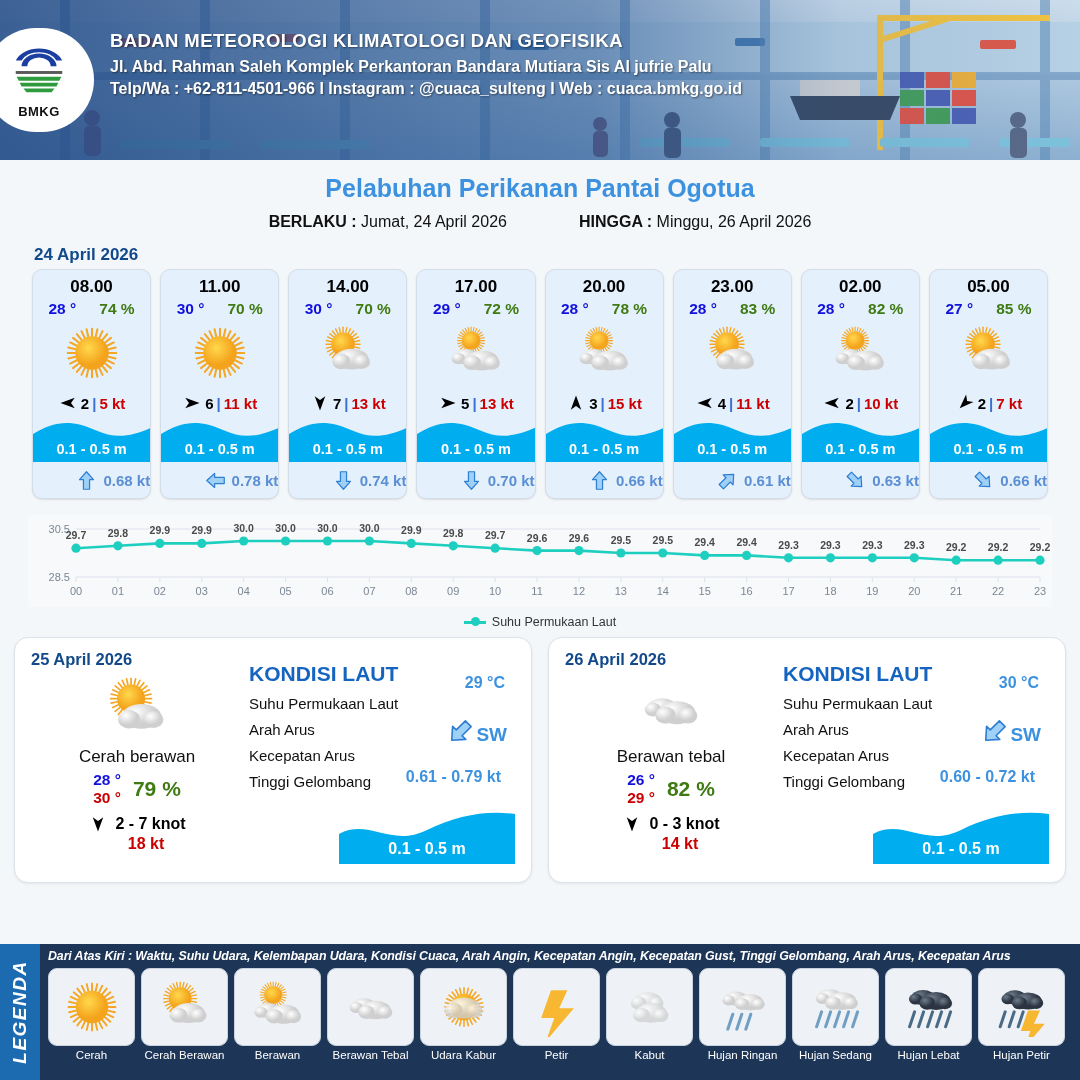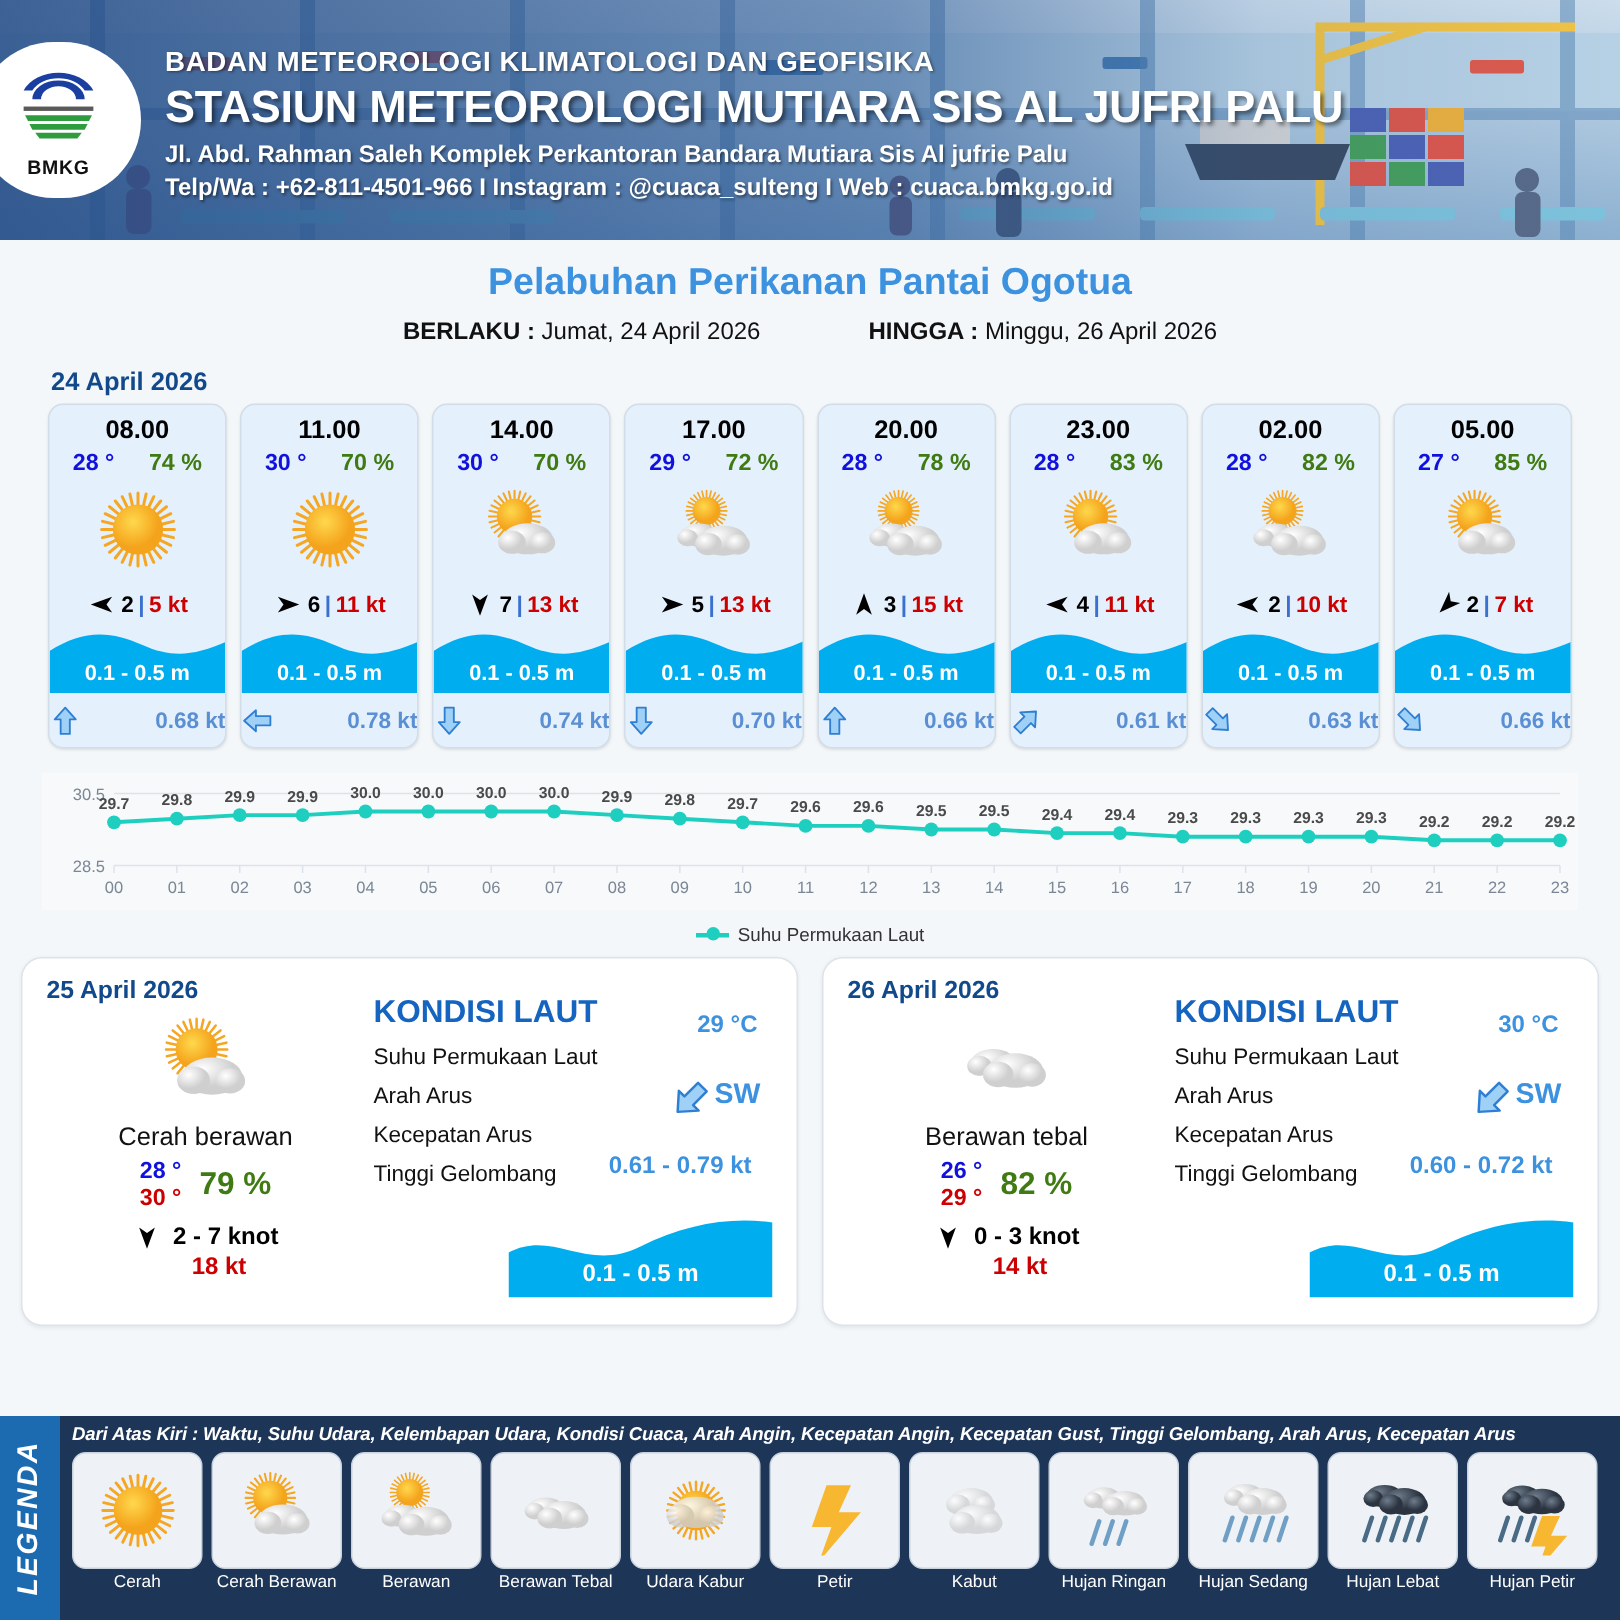--- a/index.html
+++ b/index.html
@@ -88,21 +88,21 @@
   .c-wd { color:#000; }
   .c-sep { color:#3b6fd0; font-weight:bold; }
   .c-gust { color:#cc0000; }
   .c-wave { position:relative; height:44px; }
   .c-wave svg { position:absolute; top:0; left:0; }
   .c-wave span {
     position:absolute; bottom:5px; left:0; right:0; text-align:center;
     color:#fff; font-size:14.5px; font-weight:bold;
   }
   .c-cur {
-    display:flex; align-items:center; justify-content:space-between; gap:6px;
+    display:flex; align-items:center; justify-content:flex-end; gap:6px;
     height:36px; font-size:15px; font-weight:bold; color:#5b8fd4;
   }
   .c-cur svg { flex:none; }
 
   
   .chart-wrap { margin:16px 28px 0; position:relative; }
   .chart-legend {
     display:flex; align-items:center; justify-content:center; gap:6px;
     font-size:12.5px; color:#333; margin-top:4px;
   }
@@ -127,21 +127,21 @@
   .dp-temps { display:flex; flex-direction:column; font-size:15.5px; font-weight:bold; line-height:1.15; }
   .dp-tmin { color:#1111dd; }
   .dp-tmax { color:#cc0000; }
   .dp-hum { font-size:21px; font-weight:bold; color:#3f7a12; }
   .dp-wind { display:flex; align-items:center; justify-content:center; gap:7px; margin-top:8px; font-size:16px; font-weight:bold; color:#000;}
   .dp-gust { text-align:center; font-size:16px; font-weight:bold; color:#cc0000; margin-top:2px; padding-left:18px;}
   .dp-right { flex:1; position:relative; padding-left:6px; }
   .dp-kl { font-size:21px; font-weight:bold; color:#1565c0; margin-top:12px; }
   .dp-row { font-size:15px; color:#111; margin-top:9px; }
   .dp-sst { position:absolute; right:10px; top:24px; font-size:16px; font-weight:bold; color:#3d92e0; }
-  .dp-arah { position:absolute; right:8px; top:68px; display:flex; align-items:flex-start; gap:2px; }
+  .dp-arah { position:absolute; right:8px; top:68px; display:flex; align-items:flex-end; gap:2px; }
   .dp-arah span { font-size:19px; font-weight:bold; color:#3d92e0; }
   .dp-kec { position:absolute; right:14px; top:118px; font-size:16px; font-weight:bold; color:#3d92e0; }
   .dp-wave { position:absolute; right:0px; bottom:4px; width:176px; height:56px; }
   .dp-wave span {
     position:absolute; bottom:6px; left:0; right:0; text-align:center;
     color:#fff; font-size:16px; font-weight:bold;
   }
 
   
   .legenda {
@@ -257,21 +257,20 @@
         <path d="M9 37 h46 l-2 4 h-42 z"></path>
           <path d="M12 43 h40 l-2 4 h-36 z"></path>
           <path d="M16 49 h32 l-3 4 h-26 z"></path>
       </g>
     </svg>
     <div class="logo-text">BMKG</div>
   </div>
 
   <div class="banner-txt">
     <div class="bmkg-line1">BADAN METEOROLOGI KLIMATOLOGI DAN GEOFISIKA</div>
-    <div class="bmkg-line2">STASIUN METEOROLOGI MUTIARA SIS AL JUFRI PALU</div>
     <div class="bmkg-line3">Jl. Abd. Rahman Saleh Komplek Perkantoran Bandara Mutiara Sis Al jufrie Palu</div>
     <div class="bmkg-line4">Telp/Wa : +62-811-4501-966  I  Instagram : @cuaca_sulteng  I  Web : cuaca.bmkg.go.id</div>
   </div>
 </div>
 
 <div class="title-block">
   <div class="title-sub">Pelabuhan Perikanan Pantai Ogotua</div>
   <div class="valid-row">
     <div>
       <span class="valid-label">BERLAKU :</span>

